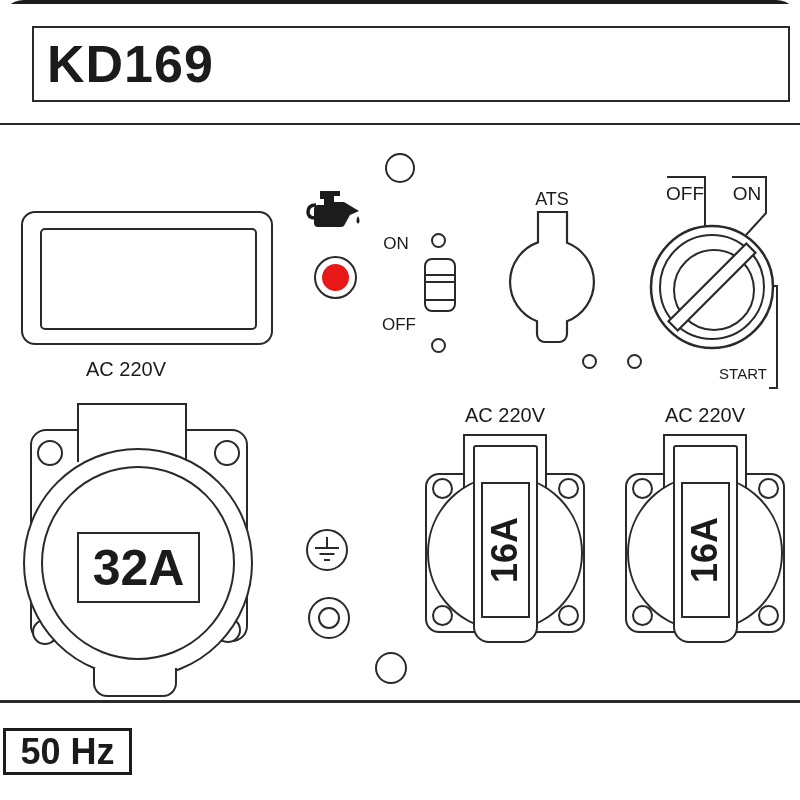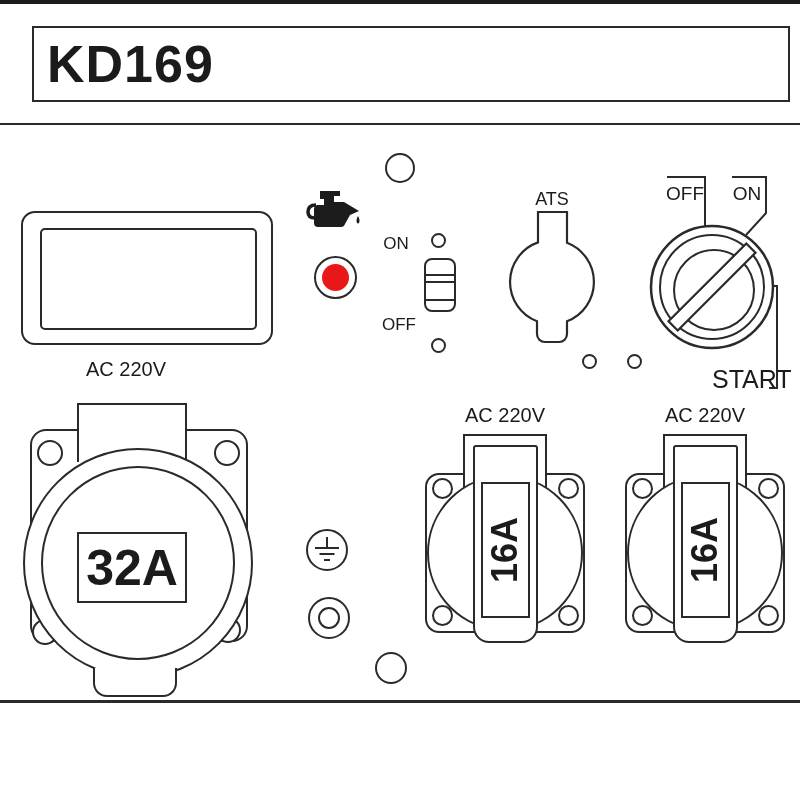--- a/index.html
+++ b/index.html
@@ -3,21 +3,21 @@
 <meta charset="utf-8">
 <style>
   :root{
     --line:#2a2a2a;
     --text:#1b1b1b;
     --red:#e81818;
   }
   html,body{margin:0;padding:0;background:#fff;}
   .stage{
     position:relative;width:800px;height:800px;background:#fff;overflow:hidden;
-    font-family:"Liberation Sans", sans-serif;color:var(--text);
+    font-family:"Liberation Sans", sans-serif;color:var(--text);border-radius:24px;
   }
   .abs{position:absolute;box-sizing:border-box;}
   .lbl{position:absolute;box-sizing:border-box;text-align:center;color:var(--text);white-space:nowrap;}
   .circ{position:absolute;box-sizing:border-box;border:2px solid var(--line);border-radius:50%;background:#fff;}
   .rect{position:absolute;box-sizing:border-box;border:2px solid var(--line);background:#fff;}
   .hline{position:absolute;background:var(--line);}
   svg{display:block;}
   .flexc{display:flex;align-items:center;justify-content:center;}
 </style>
 </head>
@@ -70,32 +70,32 @@
     <polyline points="37,27 75,27 75,77" fill="none" stroke="#2a2a2a" stroke-width="2"></polyline>
     <polyline points="102,27 136,27 136,63 116,85" fill="none" stroke="#2a2a2a" stroke-width="2"></polyline>
     <polyline points="143,136 147,136 147,238 139,238" fill="none" stroke="#2a2a2a" stroke-width="2"></polyline>
     <circle cx="82" cy="137" r="61" fill="#fff" stroke="#2a2a2a" stroke-width="2.5"></circle>
     <circle cx="82" cy="137" r="52" fill="#fff" stroke="#2a2a2a" stroke-width="2"></circle>
     <circle cx="84" cy="140" r="40" fill="#fff" stroke="#2a2a2a" stroke-width="2"></circle>
     <polygon points="47.7,180.5 125.5,102.7 116.3,93.5 38.5,171.3" fill="#fff" stroke="#2a2a2a" stroke-width="2.2"></polygon>
   </svg>
   <div class="lbl" style="left:662px;top:183px;width:46px;font-size:19px;">OFF</div>
   <div class="lbl" style="left:732px;top:183px;width:30px;font-size:19px;">ON</div>
-  <div class="lbl" style="left:712px;top:365px;width:62px;font-size:25px;">START</div>
+  <div class="lbl" style="left:712px;top:365px;width:62px;font-size:15px;">START</div>
 
   <div class="rect" style="left:30px;top:429px;width:218px;height:213px;border-radius:16px;border-width:2.2px;"></div>
   <div class="rect" style="left:77px;top:403px;width:110px;height:59px;border-bottom:none;border-width:2.2px;"></div>
   <div class="circ" style="left:37px;top:440px;width:26px;height:26px;"></div>
   <div class="circ" style="left:214px;top:440px;width:26px;height:26px;"></div>
   <div class="circ" style="left:32px;top:619px;width:26px;height:26px;"></div>
   <div class="circ" style="left:215px;top:617px;width:26px;height:26px;"></div>
   <div class="circ" style="left:23px;top:448px;width:230px;height:230px;border-width:2.5px;"></div>
   <div class="circ" style="left:41px;top:466px;width:194px;height:194px;"></div>
   <div class="abs" style="left:93px;top:668px;width:84px;height:29px;background:#fff;border:2.2px solid var(--line);border-top:none;border-radius:0 0 14px 14px;"></div>
-  <div class="rect flexc" style="left:77px;top:532px;width:110px;height:71px;border-width:2.5px;font-size:50px;font-weight:bold;">32A</div>
+  <div class="rect flexc" style="left:77px;top:532px;width:123px;height:71px;border-width:2.5px;font-size:50px;font-weight:bold;">32A</div>
 
   <svg class="abs" style="left:305px;top:528px;" width="44" height="44" viewBox="0 0 44 44">
     <circle cx="22" cy="22" r="20" fill="#fff" stroke="#2a2a2a" stroke-width="2"></circle>
     <line x1="22" y1="9" x2="22" y2="19" stroke="#2a2a2a" stroke-width="2"></line>
     <line x1="10" y1="20" x2="34" y2="20" stroke="#2a2a2a" stroke-width="2"></line>
     <line x1="14.5" y1="26" x2="29.5" y2="26" stroke="#2a2a2a" stroke-width="2"></line>
     <line x1="19" y1="32" x2="25" y2="32" stroke="#2a2a2a" stroke-width="2"></line>
   </svg>
   <div class="circ flexc" style="left:308px;top:597px;width:42px;height:42px;border-width:2.2px;">
     <div style="width:22px;height:22px;border-radius:50%;border:2.2px solid var(--line);box-sizing:border-box;"></div>
@@ -121,14 +121,15 @@
   <div class="circ" style="left:632px;top:478px;width:21px;height:21px;"></div>
   <div class="circ" style="left:758px;top:478px;width:21px;height:21px;"></div>
   <div class="circ" style="left:632px;top:605px;width:21px;height:21px;"></div>
   <div class="circ" style="left:758px;top:605px;width:21px;height:21px;"></div>
   <div class="circ" style="left:627px;top:475px;width:156px;height:156px;border-width:2.2px;"></div>
   <div class="rect" style="left:673px;top:445px;width:65px;height:198px;border-radius:3px 3px 16px 16px;border-width:2.2px;"></div>
   <div class="rect flexc" style="left:681px;top:482px;width:49px;height:136px;border-width:2.2px;">
     <div style="transform:rotate(-90deg);font-size:36px;font-weight:bold;">16A</div>
   </div>
 
+  <div class="rect flexc" style="left:3px;top:728px;width:129px;height:47px;border-width:3px;border-color:#1c1c1c;font-size:36px;font-weight:bold;">50 Hz</div>
 
 </div>
 
 </body></html>

